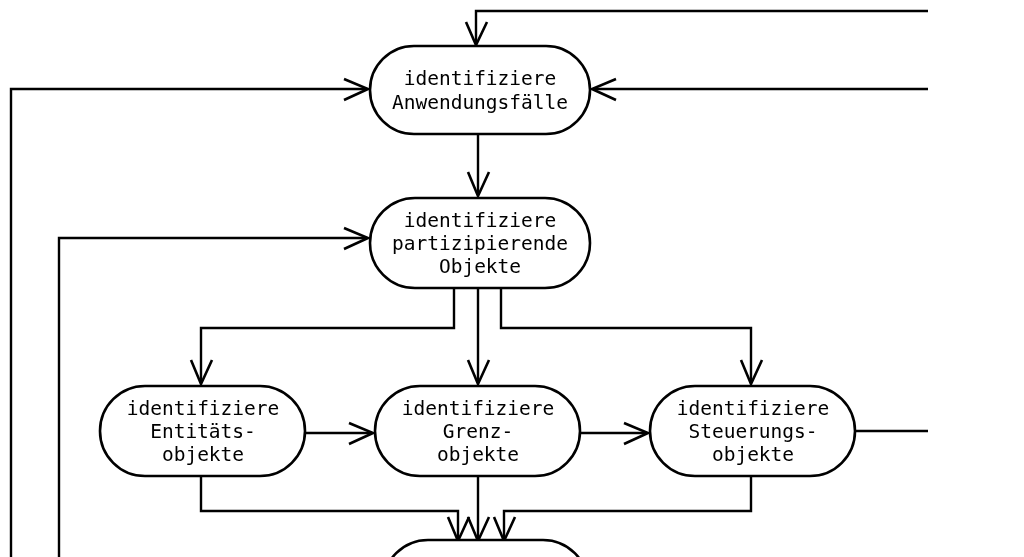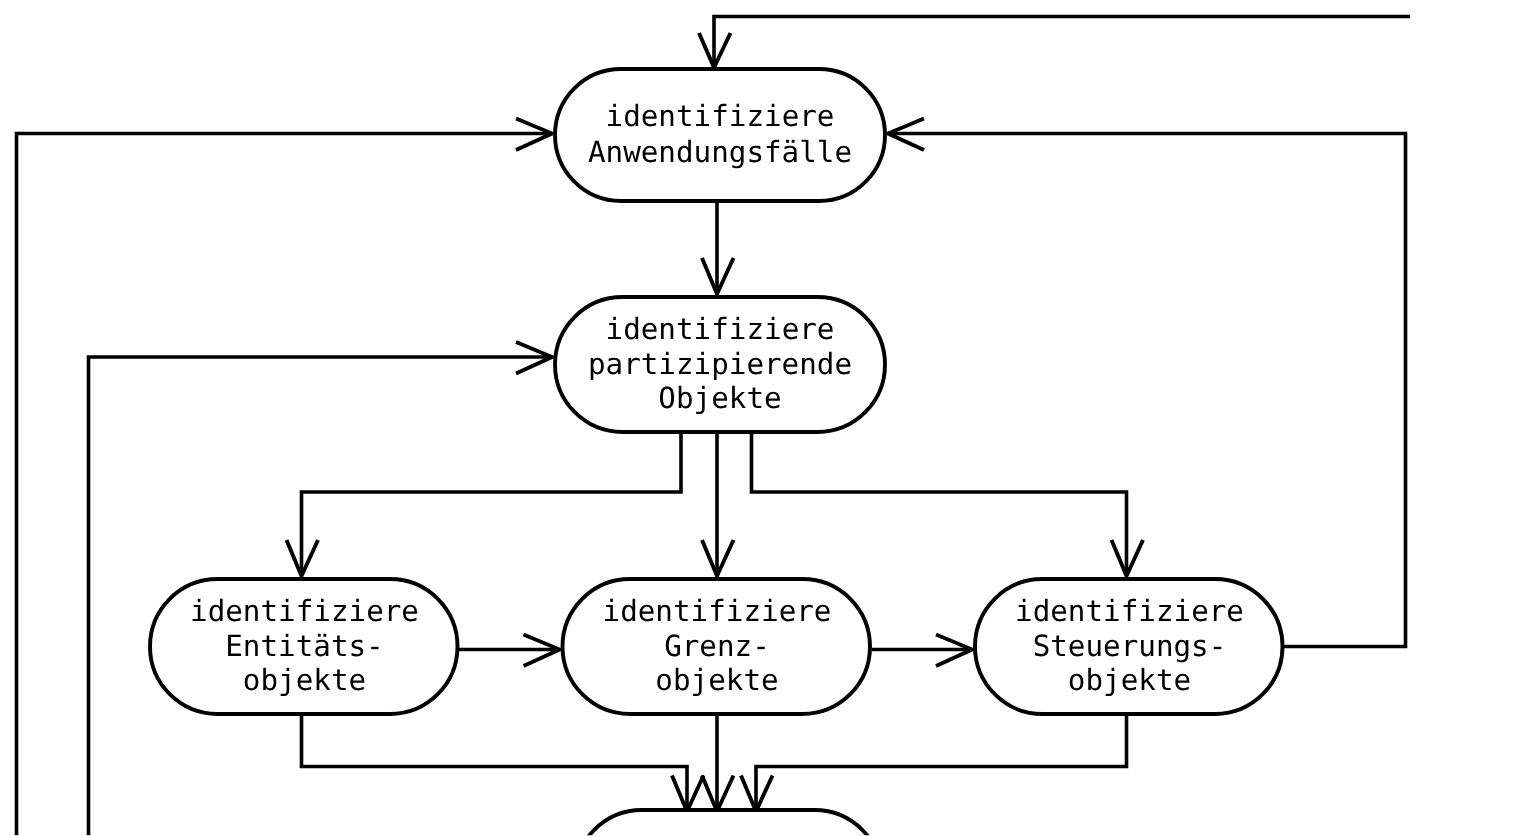--- a/index.html
+++ b/index.html
@@ -7,21 +7,20 @@
     padding: 0;
     background: #ffffff;
   }
   #diagram-root {
     position: relative;
     width: 928px;
     height: 557px;
     background: #ffffff;
     overflow: hidden;
     font-family: "DejaVu Sans Mono", "Liberation Mono", monospace;
-    padding-left: 12px;
   }
   svg#flow-svg {
     position: absolute;
     top: 0;
     left: 0;
     width: 1024px;
     height: 557px;
     display: block;
   }
   .node-shape {

